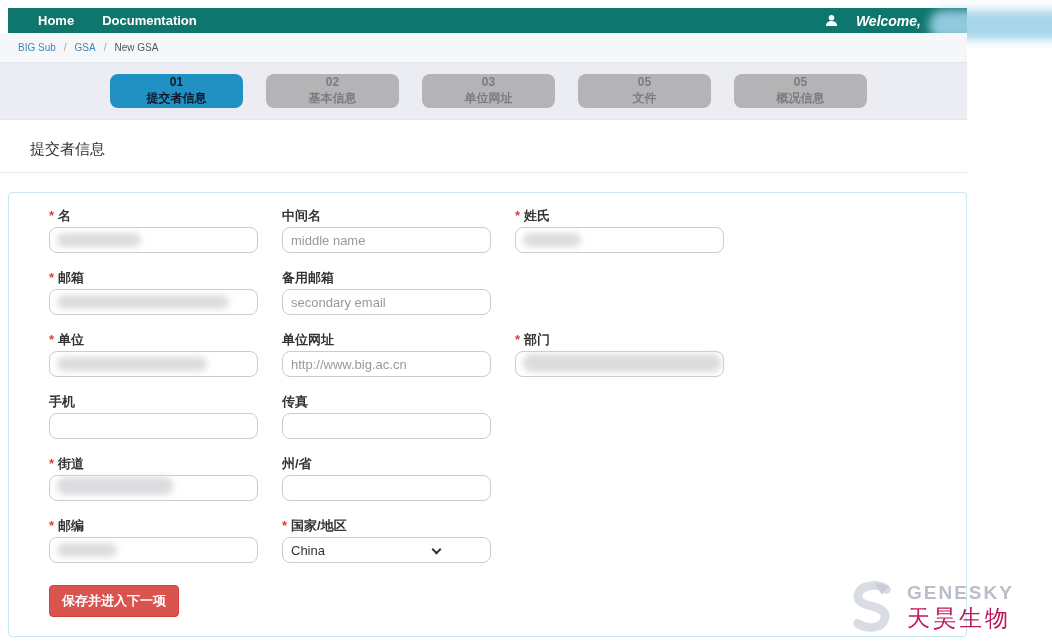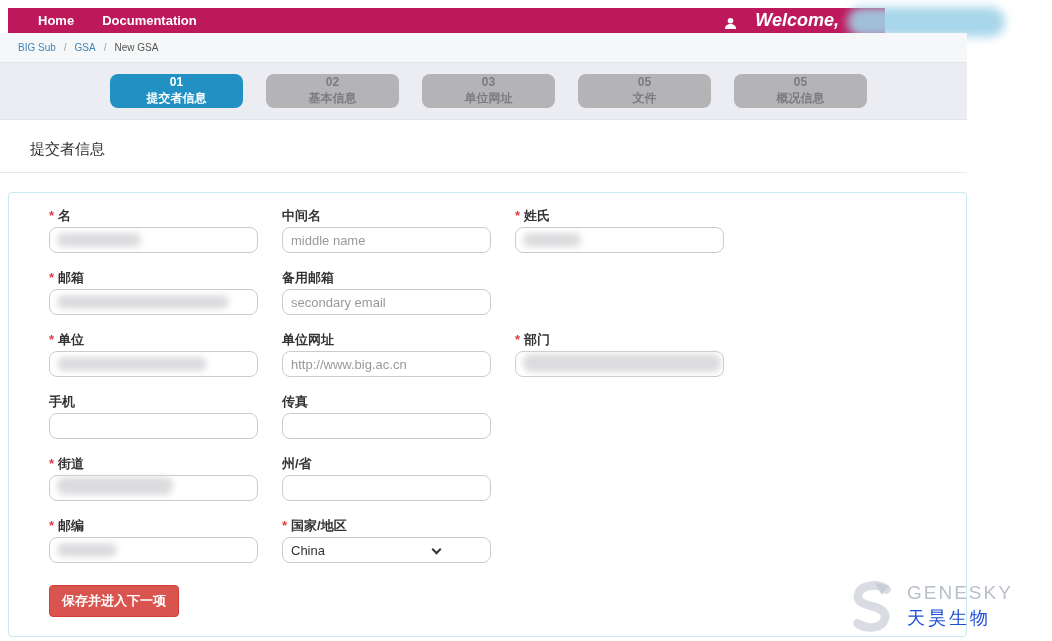--- a/index.html
+++ b/index.html
@@ -1,46 +1,46 @@
 <!DOCTYPE html>
 <html><head>
 <meta charset="utf-8">
 <style>
   * { margin:0; padding:0; box-sizing:border-box; }
   html,body { width:1052px; height:641px; background:#fff; overflow:hidden;
     font-family:"Liberation Sans","DejaVu Sans",sans-serif; }
 
   
-  .navbar { position:absolute; left:8px; top:8px; width:877px; height:25px;
-    background:#be185d; display:flex; align-items:center; }
+  .navbar { position:absolute; left:8px; top:8px; width:959px; height:25px;
+    background:#0f766e; display:flex; align-items:center; }
   .nav-item { color:#fff; font-size:13px; font-weight:bold; padding:0 14px;
     height:25px; line-height:25px; cursor:pointer; }
   .nav-item:first-child { margin-left:16px; }
   .nav-right { margin-left:auto; display:flex; align-items:center; color:#fff;
-    font-size:18px; font-weight:bold; font-style:italic; padding-right:46px; position:relative;gap:13px; }
+    font-size:14px; font-weight:bold; font-style:italic; padding-right:46px; position:relative;gap:13px; }
   .user-icon { width:13px; height:13px; margin-right:5px; display:inline-block; }
   .name-blob { position:absolute; right:-120px; top:-3px; width:158px; height:30px;
     background:#9fd2e8; border-radius:16px; filter:blur(5px); opacity:.9; }
 
   
   .breadcrumb { position:absolute; left:0; top:33px; width:967px; height:29px;
     background:#f6f7f9; display:flex; align-items:center; font-size:10px; padding-left:18px; }
   .crumb-link { color:#3d87b8; text-decoration:none; cursor:pointer; }
   .crumb-sep { color:#a5a5a5; margin:0 8px; }
   .crumb-current { color:#555; }
 
   
   .wizard { position:absolute; left:0; top:62px; width:967px; height:58px;
     background:#ebedf3; border-top:1px solid #e2e5eb; border-bottom:1px solid #e2e5eb;
     display:flex; align-items:center; justify-content:center; gap:23px; }
   .step { width:133px; height:34px; border-radius:8px; background:#b4b4b6;
     color:#7b7c7e; font-size:12px; font-weight:bold; text-align:center;
     display:flex; flex-direction:column; justify-content:center; line-height:1.3;
     cursor:pointer; }
-  .step.active { background:#2191c4; color:#ffffff;margin-left:10px; }
+  .step.active { background:#2191c4; color:#0f172a;margin-left:10px; }
 
   
   .section-title { position:absolute; left:30px; top:140px; font-size:15px; color:#333; }
   .title-divider { position:absolute; left:0; top:172px; width:967px; height:0;
     border-bottom:1px solid #e8e8e8; }
 
   
   .panel { position:absolute; left:8px; top:192px; width:959px; height:445px;
     border:1px solid #c6e8f1; border-radius:4px; background:#fff; padding:14px 0 0 40px; }
   .form-row { display:flex; gap:24px; margin-bottom:16px; }
@@ -62,23 +62,23 @@
     transform:rotate(45deg); pointer-events:none; }
   .save-btn { margin-top:6px; background:#d9534f; border:1px solid #d43f3a;
     color:#fff; font-size:13px; font-weight:bold; padding:6px 12px;
     border-radius:4px; cursor:pointer;
     font-family:"Liberation Sans","DejaVu Sans",sans-serif; }
 
   
   .watermark { position:absolute; left:843px; top:577px; display:flex;
     align-items:center; pointer-events:none; }
   .wm-text { margin-left:6px; }
-  .wm-brand { font-size:19px; font-weight:normal; letter-spacing:2px; color:#b9bfc9;
+  .wm-brand { font-size:19px; font-weight:bold; letter-spacing:2px; color:#b9bfc9;
     line-height:20px; }
-  .wm-cn { font-size:18px; color:#1d4ed8; line-height:30px; letter-spacing:3px; }
+  .wm-cn { font-size:23px; color:#be185d; line-height:30px; letter-spacing:3px; }
 </style>
 </head>
 <body>
 
 <div class="navbar">
   <div class="nav-item">Home</div>
   <div class="nav-item">Documentation</div>
   <div class="nav-right">
     <span class="user-icon">
       <svg viewBox="0 0 14 14" width="13" height="13">

